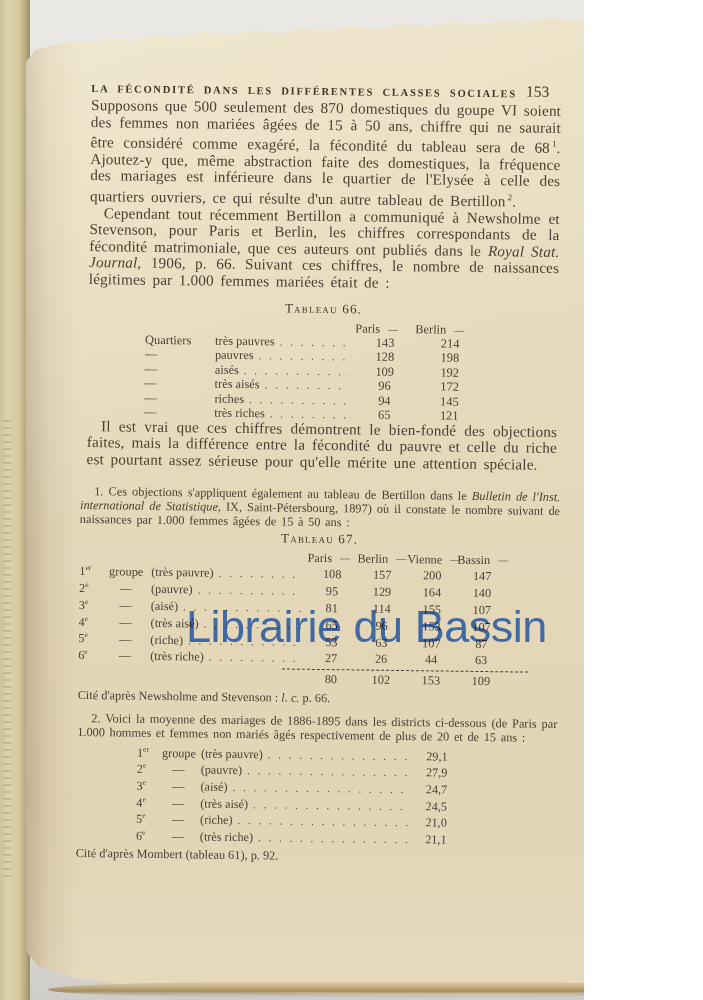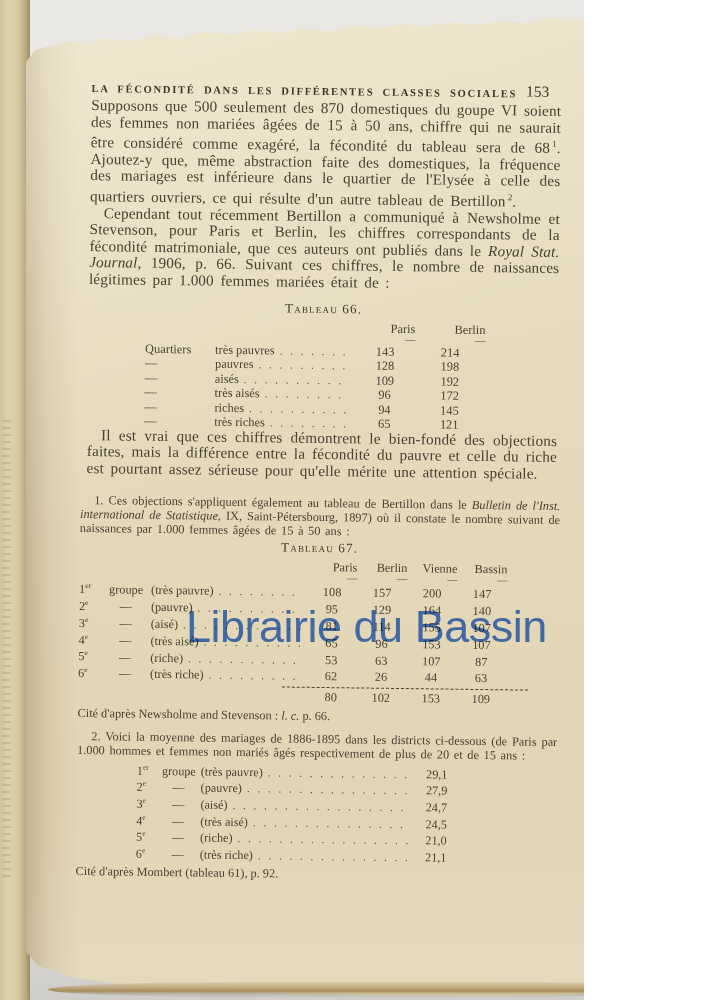--- a/index.html
+++ b/index.html
@@ -68,21 +68,21 @@
   p.body sup{font-size:.6em; margin-left:2px;}
   .p1{margin-top:20px;}
   .p2{margin-top:7px; text-indent:14px;}
   .p3{margin-top:14px; text-indent:14px;}
   
   .t66{margin-top:12px; font-size:12.4px; line-height:12.8px;}
   .tbl-title{text-align:center; font-size:13px; font-variant:small-caps; letter-spacing:1.2px; color:#3f3628;}
   .t66-head,.t66-row{display:flex; width:340px; margin-left:57px; align-items:baseline;}
   .t66-head{margin-top:7px;}
   .t66-spacer{flex:1;}
-  .colhead{display:flex; flex-direction:column; align-items:flex-end; line-height:12px;}
+  .colhead{display:flex; align-items:center; line-height:12px;gap:8px;}
   .colhead .coldash{font-size:10px; line-height:9px; color:#4a4033;}
   .t66-c1{width:60px; text-align:center;}
   .t66-c2{width:70px; text-align:center;}
   .t66-row{margin-top:1.6px;}
   .t66-prefix{width:62px; text-align:left; flex:none;}
   .t66-label{white-space:nowrap; flex:none;padding-left:8px;}
   .leader{flex:1; overflow:hidden; white-space:nowrap; margin:0 5px; color:#5a4d3c;}
   .leader::after{content:". . . . . . . . . . . . . . . . . . . . . . . . . . . . . . . . . . . . . . . . . . . . . . . . . . . . . . . . . . . ."; letter-spacing:2.5px; font-size:11px;}
   
   .footnotes{margin-top:16px; margin-left:-6px; width:480px; font-size:12.3px; line-height:14.2px;}
@@ -285,21 +285,21 @@
               <span class="t67-v">107</span>
               <span class="t67-v">87</span>
             </div>
           <div class="t67-row">
               <span class="t67-name">
                 <span class="t67-num"><span>6</span><sup>e</sup></span>
                 <span class="t67-mid">—</span>
                 <span class="t67-label">(très riche)</span>
                 <span class="leader"></span>
               </span>
-              <span class="t67-v">62</span>
+              <span class="t67-v">27</span>
               <span class="t67-v">26</span>
               <span class="t67-v">44</span>
               <span class="t67-v">63</span>
             </div>
 
           <div class="t67-sep"></div>
 
           <div class="t67-row totals">
               <span class="t67-name"></span>
               <span class="t67-v">80</span>

